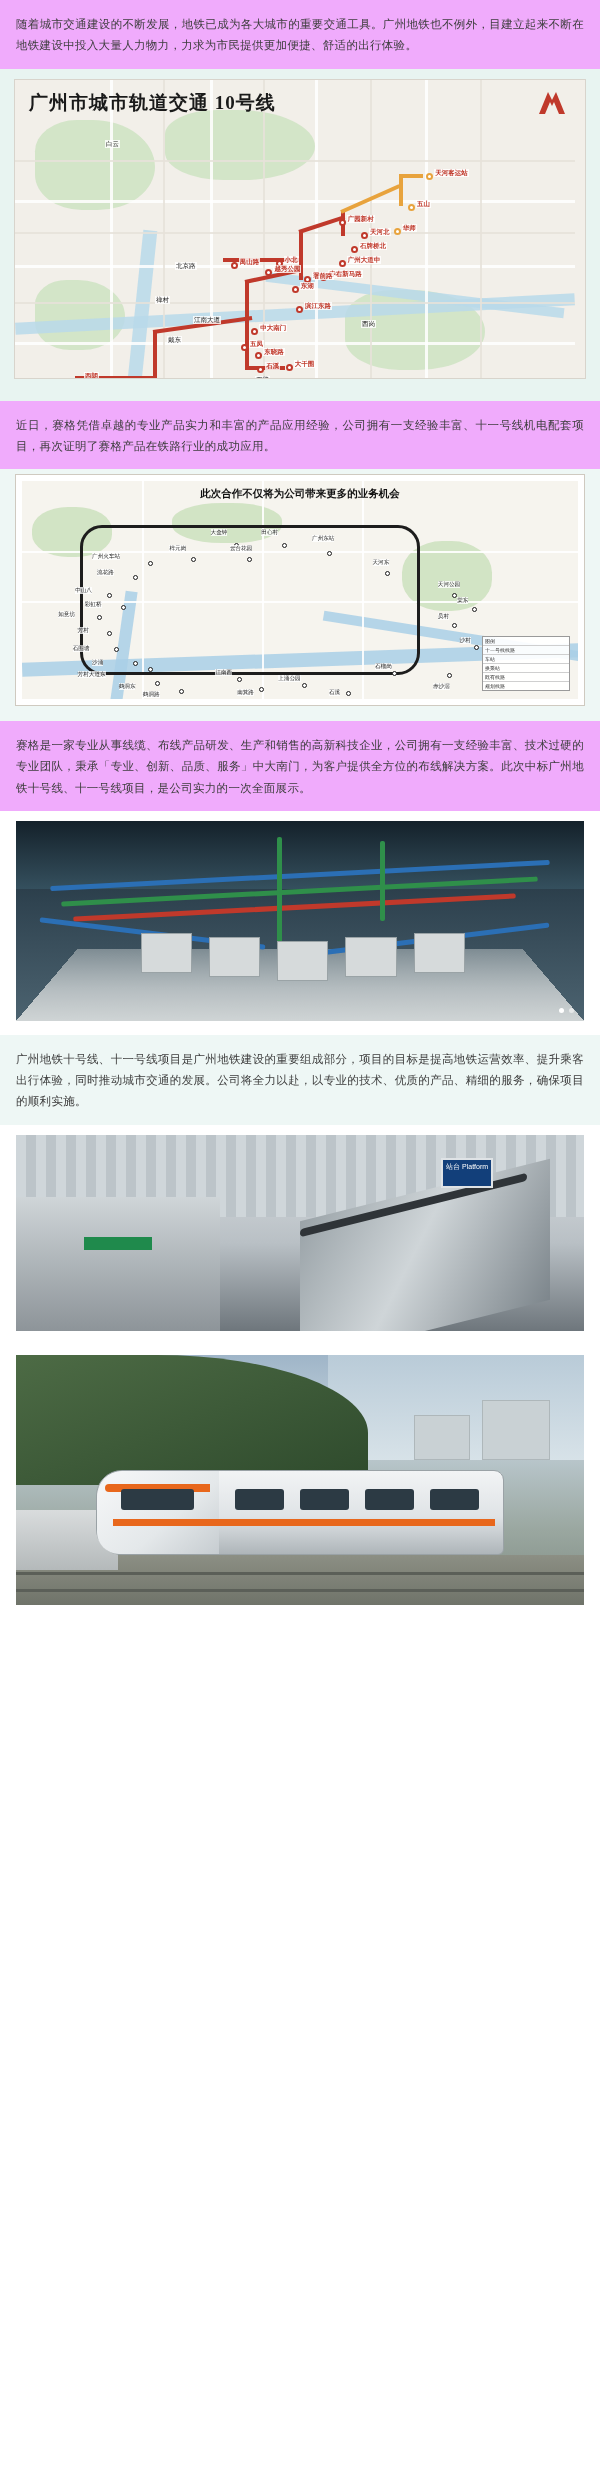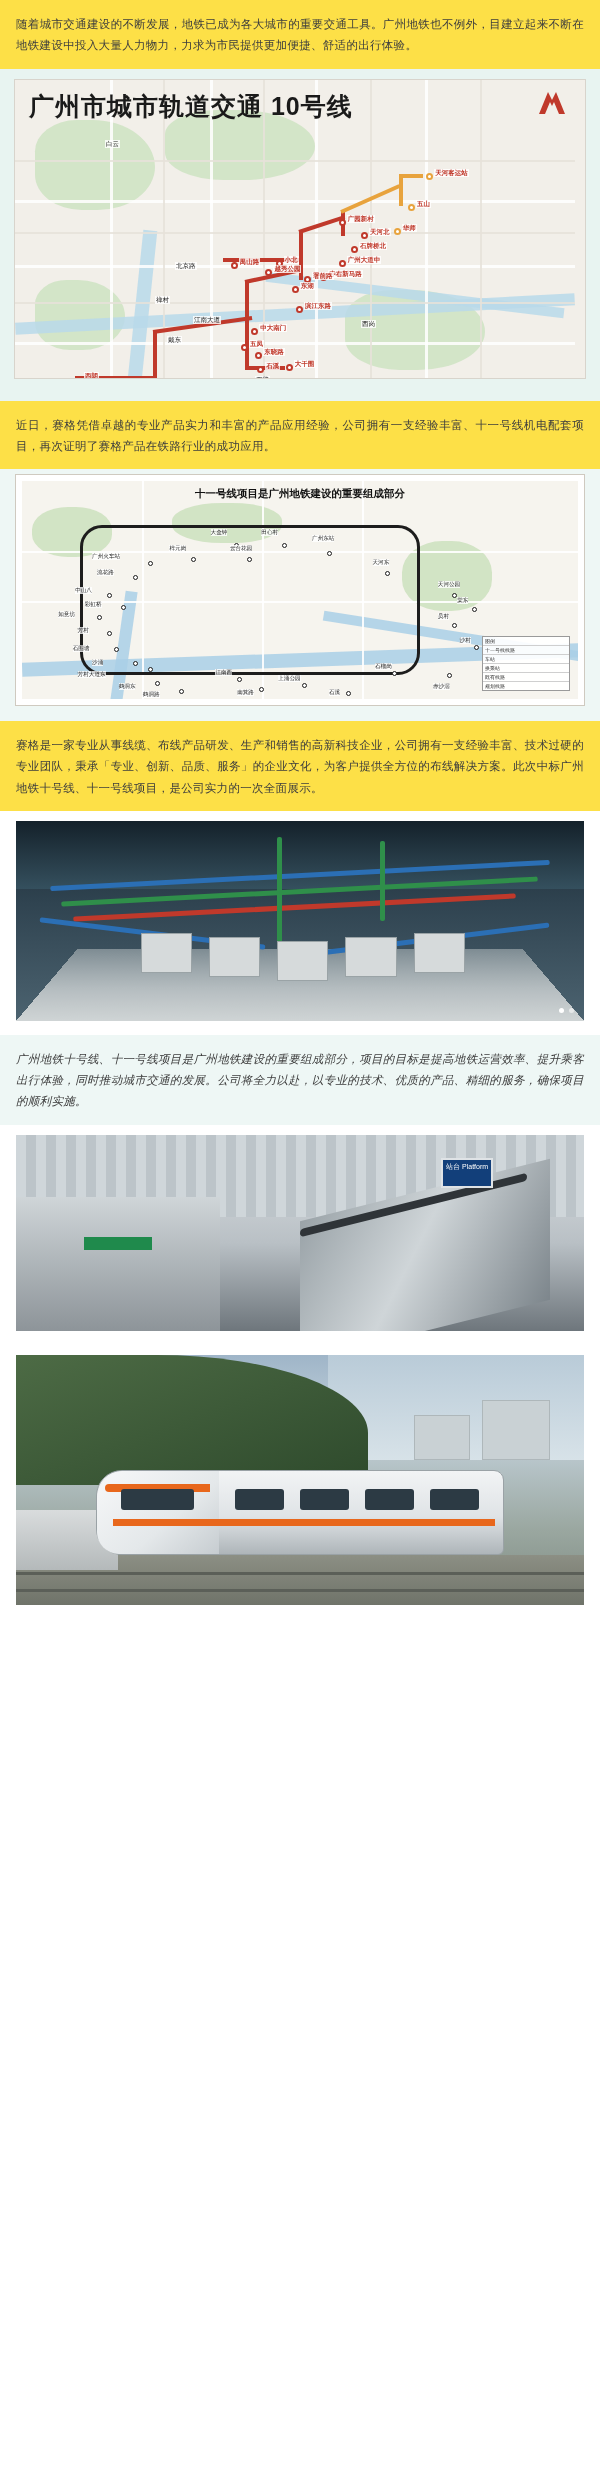--- a/index.html
+++ b/index.html
@@ -9,59 +9,59 @@
     background: #ffffff;
   }
   body {
     width: 600px;
     font-family: "Liberation Sans", "DejaVu Sans", sans-serif;
     color: #333333;
   }
   .page {
     width: 600px;
     position: relative;
-    background: #fde047;
+    background: #f0abfc;
   }
 
   
   .para {
     font-size: 11.5px;
     line-height: 1.85;
     color: #3d3d3d;
     padding: 14px 16px 12px 16px;
     letter-spacing: 0.3px;
     text-align: justify;
   }
   .para-tint {
     background: #eef7f5;
-    font-style: italic;
   }
 
   
   .map10-wrap {
     background: #e8f4f1;
     padding: 10px 14px 22px 14px;
   }
   .map10 {
     position: relative;
     width: 100%;
     height: 300px;
     background: #f2efe9;
     border: 1px solid #d8d4cc;
     overflow: hidden;
   }
   .m10-title {
     position: absolute;
     left: 14px;
     top: 10px;
-    font-size: 25px;
+    font-size: 19px;
     font-weight: bold;
     color: #1a1a1a;
     letter-spacing: 1px;
     z-index: 7;
+    font-family: Liberation Serif, serif;
   }
   .m10-logo {
     position: absolute;
     right: 16px;
     top: 8px;
     width: 34px;
     height: 30px;
     z-index: 7;
   }
   
@@ -415,21 +415,21 @@
       <div class="m10-lbl" style="left:90px;top:60px;">白云</div>
       <div class="m10-lbl" style="left:140px;top:216px;">禅村</div>
       <div class="m10-lbl" style="left:346px;top:240px;">西岗</div>
     </div>
   </div>
 
   <div class="para">近日，赛格凭借卓越的专业产品实力和丰富的产品应用经验，公司拥有一支经验丰富、十一号线机电配套项目，再次证明了赛格产品在铁路行业的成功应用。</div>
 
   <div class="map11-wrap">
     <div class="map11">
-      <div class="m11-title">十一号线项目是广州地铁建设的重要组成部分</div>
+      <div class="m11-title">此次合作不仅将为公司带来更多的业务机会</div>
 
       <div class="m11-green" style="left:10px;top:26px;width:80px;height:50px;"></div>
       <div class="m11-green" style="left:150px;top:22px;width:110px;height:40px;"></div>
       <div class="m11-green" style="left:380px;top:60px;width:90px;height:70px;"></div>
       <div class="m11-water" style="left:0;top:172px;width:560px;height:14px;transform:rotate(-2deg);"></div>
       <div class="m11-water" style="left:96px;top:110px;width:12px;height:110px;transform:rotate(8deg);"></div>
       <div class="m11-water" style="left:300px;top:150px;width:260px;height:10px;transform:rotate(9deg);"></div>
       <div class="m11-road" style="left:0;top:70px;width:560px;height:2px;"></div>
       <div class="m11-road" style="left:0;top:120px;width:560px;height:2px;"></div>
       <div class="m11-road" style="left:120px;top:0;width:2px;height:230px;"></div>
@@ -499,21 +499,21 @@
         <div>图例</div>
         <div>十一号线线路</div>
         <div>车站</div>
         <div>换乘站</div>
         <div>既有线路</div>
         <div>规划线路</div>
       </div>
     </div>
   </div>
 
-  <div class="para">赛格是一家专业从事线缆、布线产品研发、生产和销售的高新科技企业，公司拥有一支经验丰富、技术过硬的专业团队，秉承「专业、创新、品质、服务」的企业文化，为客户提供全方位的布线解决方案。此次中标广州地铁十号线、十一号线项目，是公司实力的一次全面展示。</div>
+  <div class="para">赛格是一家专业从事线缆、布线产品研发、生产和销售的高新科技企业，公司拥有一支经验丰富、技术过硬的专业团队，秉承「专业、创新、品质、服务」中大南门，为客户提供全方位的布线解决方案。此次中标广州地铁十号线、十一号线项目，是公司实力的一次全面展示。</div>
 
   <div class="photo-wrap">
     <div class="photo p1">
       <div class="ceil"></div>
       <div class="floor"></div>
 
       <div class="tray" style="left:6%;top:26%;width:88%;background:#2b6fb5;transform:rotate(-3deg);"></div>
       <div class="tray" style="left:8%;top:34%;width:84%;background:#2f8f4a;transform:rotate(-3deg);"></div>
       <div class="tray" style="left:10%;top:42%;width:78%;background:#c0392b;transform:rotate(-3deg);"></div>
       <div class="tray" style="left:4%;top:55%;width:40%;background:#2b6fb5;transform:rotate(7deg);"></div>

